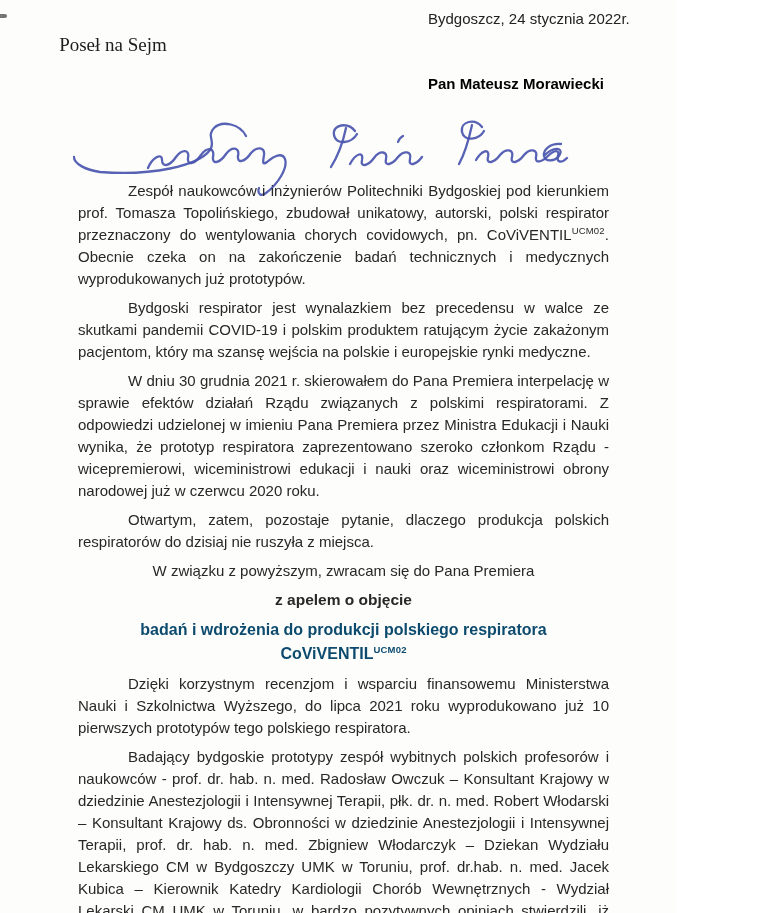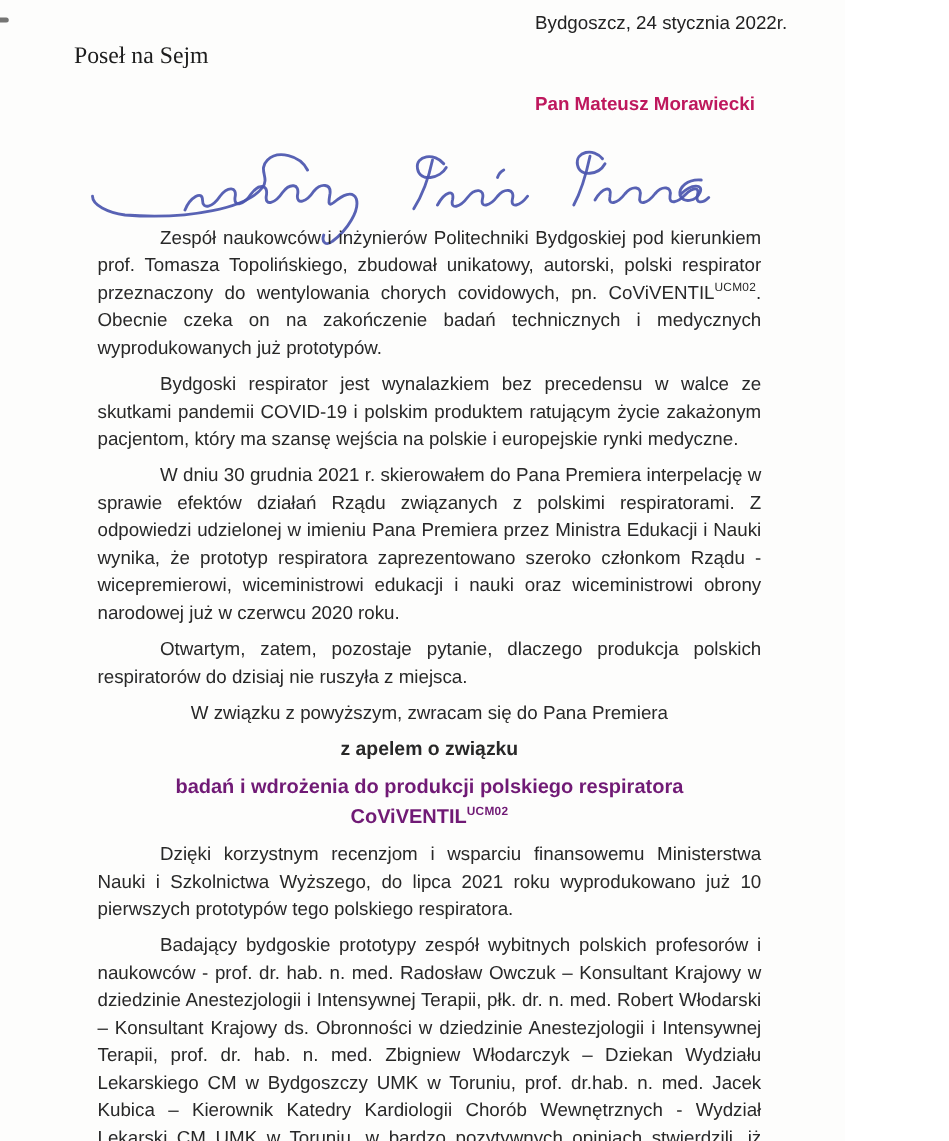--- a/index.html
+++ b/index.html
@@ -36,21 +36,21 @@
     font-size: 19px;
     line-height: 18px;
     color: #1d1d1d;
   }
   .recipient-block {
     position: absolute;
     left: 428px; top: 74px;
     font-size: 15px;
     font-weight: 700;
     line-height: 20px;
-    color: #be185d;
+    color: #000000;
     white-space: nowrap;
   }
   .salutation {
     position: absolute;
     left: 0; top: 0;
     width: 759px; height: 913px;
     pointer-events: none;
   }
   .salutation svg { display: block; }
   .salutation path {
@@ -80,21 +80,21 @@
     text-align: justify;
     text-indent: 50px;
   }
   .letter-body p.centered {
     text-align: center;
     text-indent: 0;
   }
   .para-appeal-intro { margin-top: 2px; margin-bottom: 6px; }
   .para-appeal-1 { font-weight: 700; font-size: 15.5px; margin-bottom: 11px; }
   .para-appeal-2 { font-weight: 700; font-size: 18.5px; line-height: 26px; margin-bottom: 4px; color: #1e1e1e; }
-  .para-appeal-3 { font-weight: 700; font-size: 16px; line-height: 24px; margin-bottom: 11px; color: #701a75; }
+  .para-appeal-3 { font-weight: 700; font-size: 16px; line-height: 24px; margin-bottom: 11px; color: #0c4a6e; }
   sup.model-sup {
     font-size: 9.5px;
     font-weight: inherit;
     line-height: 0;
     vertical-align: super;
     letter-spacing: .2px;
   }
 </style>
 </head>
 <body>
@@ -140,21 +140,21 @@
     <p><span>Zespół naukowców i inżynierów Politechniki Bydgoskiej pod kierunkiem prof. Tomasza Topolińskiego, zbudował unikatowy, autorski, polski respirator przeznaczony do wentylowania chorych covidowych, pn. CoViVENTIL</span><sup class="model-sup">UCM02</sup><span>. Obecnie czeka on na zakończenie badań technicznych i medycznych wyprodukowanych już prototypów.</span></p>
 
     <p>Bydgoski respirator jest wynalazkiem bez precedensu w walce ze skutkami pandemii COVID-19 i polskim produktem ratującym życie zakażonym pacjentom, który ma szansę wejścia na polskie i europejskie rynki medyczne.</p>
 
     <p>W dniu 30 grudnia 2021 r. skierowałem do Pana Premiera interpelację w sprawie efektów działań Rządu związanych z polskimi respiratorami. Z odpowiedzi udzielonej w imieniu Pana Premiera przez Ministra Edukacji i Nauki wynika, że prototyp respiratora zaprezentowano szeroko członkom Rządu - wicepremierowi, wiceministrowi edukacji i nauki oraz wiceministrowi obrony narodowej już w czerwcu 2020 roku.</p>
 
     <p>Otwartym, zatem, pozostaje pytanie, dlaczego produkcja polskich respiratorów do dzisiaj nie ruszyła z miejsca.</p>
 
     <p class="centered para-appeal-intro">W związku z powyższym, zwracam się do Pana Premiera</p>
 
-    <p class="centered para-appeal-1">z apelem o związku</p>
+    <p class="centered para-appeal-1">z apelem o objęcie</p>
 
 
     <p class="centered para-appeal-3"><span>badań i wdrożenia do produkcji polskiego respiratora CoViVENTIL</span><sup class="model-sup">UCM02</sup></p>
 
     <p>Dzięki korzystnym recenzjom i wsparciu finansowemu Ministerstwa Nauki i Szkolnictwa Wyższego, do lipca 2021 roku wyprodukowano już 10 pierwszych prototypów tego polskiego respiratora.</p>
 
     <p>Badający bydgoskie prototypy zespół wybitnych polskich profesorów i naukowców - prof. dr. hab. n. med. Radosław Owczuk – Konsultant Krajowy w dziedzinie Anestezjologii i Intensywnej Terapii, płk. dr. n. med. Robert Włodarski – Konsultant Krajowy ds. Obronności w dziedzinie Anestezjologii i Intensywnej Terapii, prof. dr. hab. n. med. Zbigniew Włodarczyk – Dziekan Wydziału Lekarskiego CM w Bydgoszczy UMK w Toruniu, prof. dr.hab. n. med. Jacek Kubica – Kierownik Katedry Kardiologii Chorób Wewnętrznych - Wydział Lekarski CM UMK w Toruniu, w bardzo pozytywnych opiniach stwierdzili, iż pierwszy polski respirator dorównuje respiratorom obecnie znajdującym się w użytkowaniu w polskich szpitalach, a w niektórych funkcjach nawet je przewyższa.</p>
 
   </div>
 

